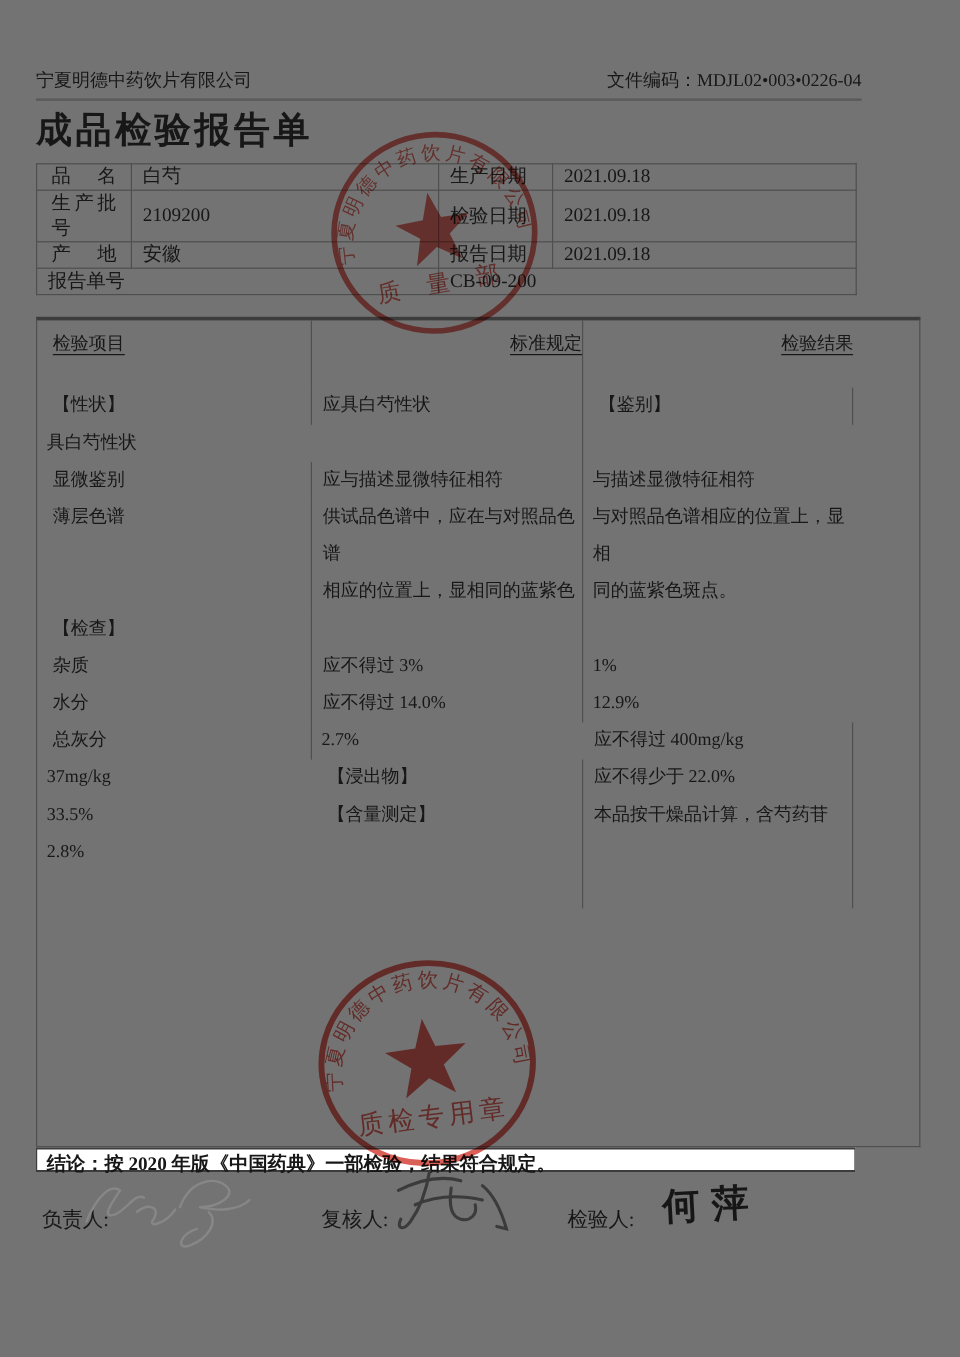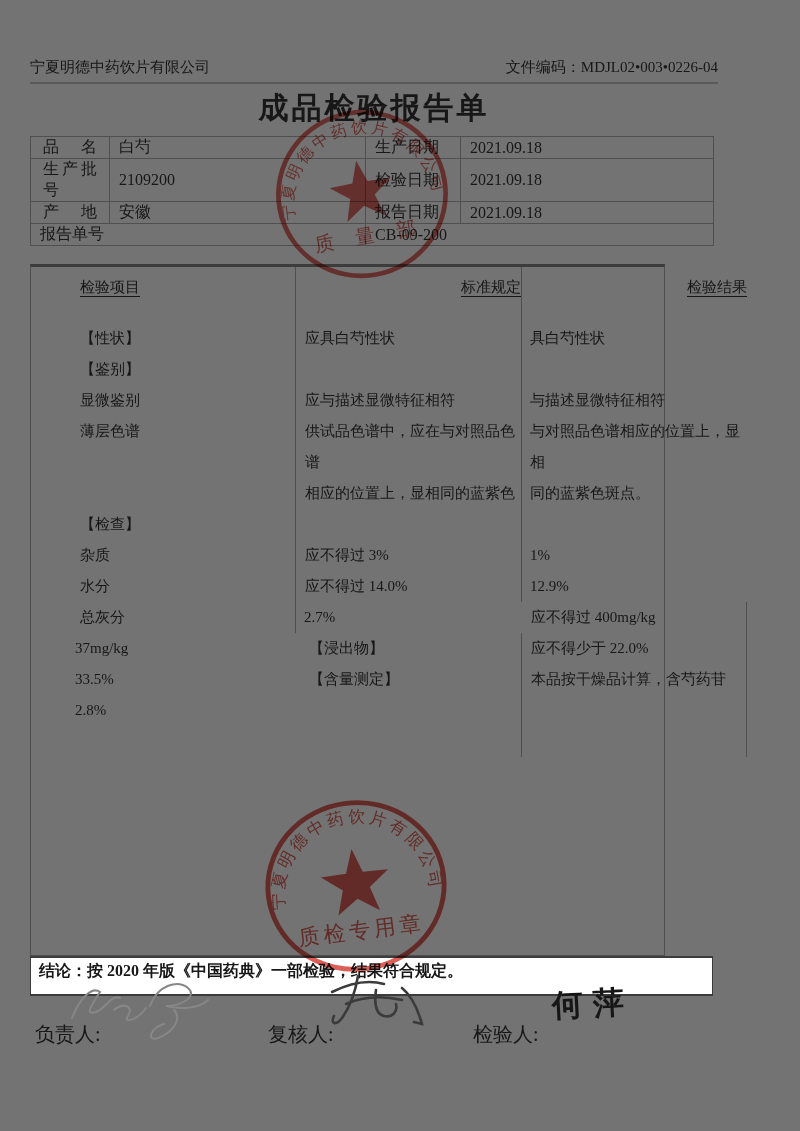--- a/index.html
+++ b/index.html
@@ -8,46 +8,46 @@
     position:relative; width:800px; height:1131px; margin:0 auto;
     background:#737373; overflow:hidden;
     font-family:"Liberation Serif","DejaVu Serif",serif;
     color:#171717;
   }
   
   .hdr-row { position:absolute; left:30px; top:58px; width:688px;
     display:flex; justify-content:space-between; font-size:15px; }
   .hdr-rule { position:absolute; left:30px; top:82px; width:688px; height:2px; background:#5a5a5a; }
   .doc-title { position:absolute; left:30px; top:88px; width:688px;
-    text-align:center; font-size:30px; font-weight:bold; letter-spacing:3px; }
+    font-size:30px; font-weight:bold; letter-spacing:3px; }
   
   .info-table { position:absolute; left:30px; top:136px; width:683px;
     border-collapse:collapse; table-layout:fixed; font-size:16px; }
   .info-table td { border:1px solid #4f4f4f; height:21px; padding:0 9px; vertical-align:middle; }
   .info-table td.jlabel { text-align:justify; text-align-last:justify; padding:0 12px; }
   
-  .main-table { position:absolute; left:30px; top:264px; width:635px; height:692px;
+  .main-table { position:absolute; left:30px; top:264px; width:737px; height:692px;
     border:1px solid #4f4f4f; border-top:3px solid #3c3c3c;
     display:grid;
     grid-template-columns:229px 226px 225px;
     grid-template-rows:56px 31px 31px 31px 93px 31px 31px 31px 31px 31px 31px 62px 1fr;
-    font-size:15px;padding-left:36px; }
+    font-size:15px; }
   .mc { line-height:31px; white-space:pre-line; overflow:hidden; }
   .mc.c1 { border-right:1px solid #4f4f4f; padding-left:13px; }
   .mc.c2 { border-right:1px solid #4f4f4f; padding-left:9px; }
   .mc.c3 { padding-left:8px; }
   .mc.hdrcell { padding-top:9px; line-height:22px; }
   .mc.hdrcell.c2, .mc.hdrcell.c3 { text-align:right; padding-left:0; }
   .u { text-decoration:underline; text-underline-offset:4px; }
   
-  .conclusion { position:absolute; left:30px; top:956px; width:683px; height:40px;
+  .conclusion { position:absolute; left:30px; top:956px; width:683px; height:21px;
     border:2px solid #3c3c3c; border-left-width:1px; border-right-width:1px;
     font-size:16px; font-weight:600; line-height:25px; padding-left:8px; background:#fff; }
   
-  .sig-label { position:absolute; top:1005px; font-size:20px;margin-top:16px; }
+  .sig-label { position:absolute; top:1005px; font-size:17px; }
   .sig-name-3 { position:absolute; left:552px; top:983px; font-size:31px; font-weight:bold;
     letter-spacing:10px; transform:rotate(-3deg); color:#161616;
     font-family:"Liberation Serif","DejaVu Serif",serif; }
   .sigsvg { position:absolute; }
   
   .stamp { position:absolute; mix-blend-mode:multiply; }
   .stamp text { font-family:"Liberation Serif","DejaVu Serif",serif; }
 </style>
 </head>
 <body>
@@ -96,23 +96,23 @@
     </table>
 
   <div class="main-table">
 
     <div class="mc c1 hdrcell"><span class="u">检验项目</span></div>
     <div class="mc c2 hdrcell"><span class="u">标准规定</span></div>
     <div class="mc c3 hdrcell"><span class="u">检验结果</span></div>
 
     <div class="mc c1">【性状】</div>
     <div class="mc c2">应具白芍性状</div>
+    <div class="mc c1">【鉴别】</div>
+
     <div class="mc c3">具白芍性状</div>
-
-    <div class="mc c1">【鉴别】</div>
     <div class="mc c2"></div>
     <div class="mc c3"></div>
 
     <div class="mc c1">显微鉴别</div>
     <div class="mc c2">应与描述显微特征相符</div>
     <div class="mc c3">与描述显微特征相符</div>
 
     <div class="mc c1">薄层色谱</div>
     <div class="mc c2">供试品色谱中，应在与对照品色谱
 相应的位置上，显相同的蓝紫色斑

